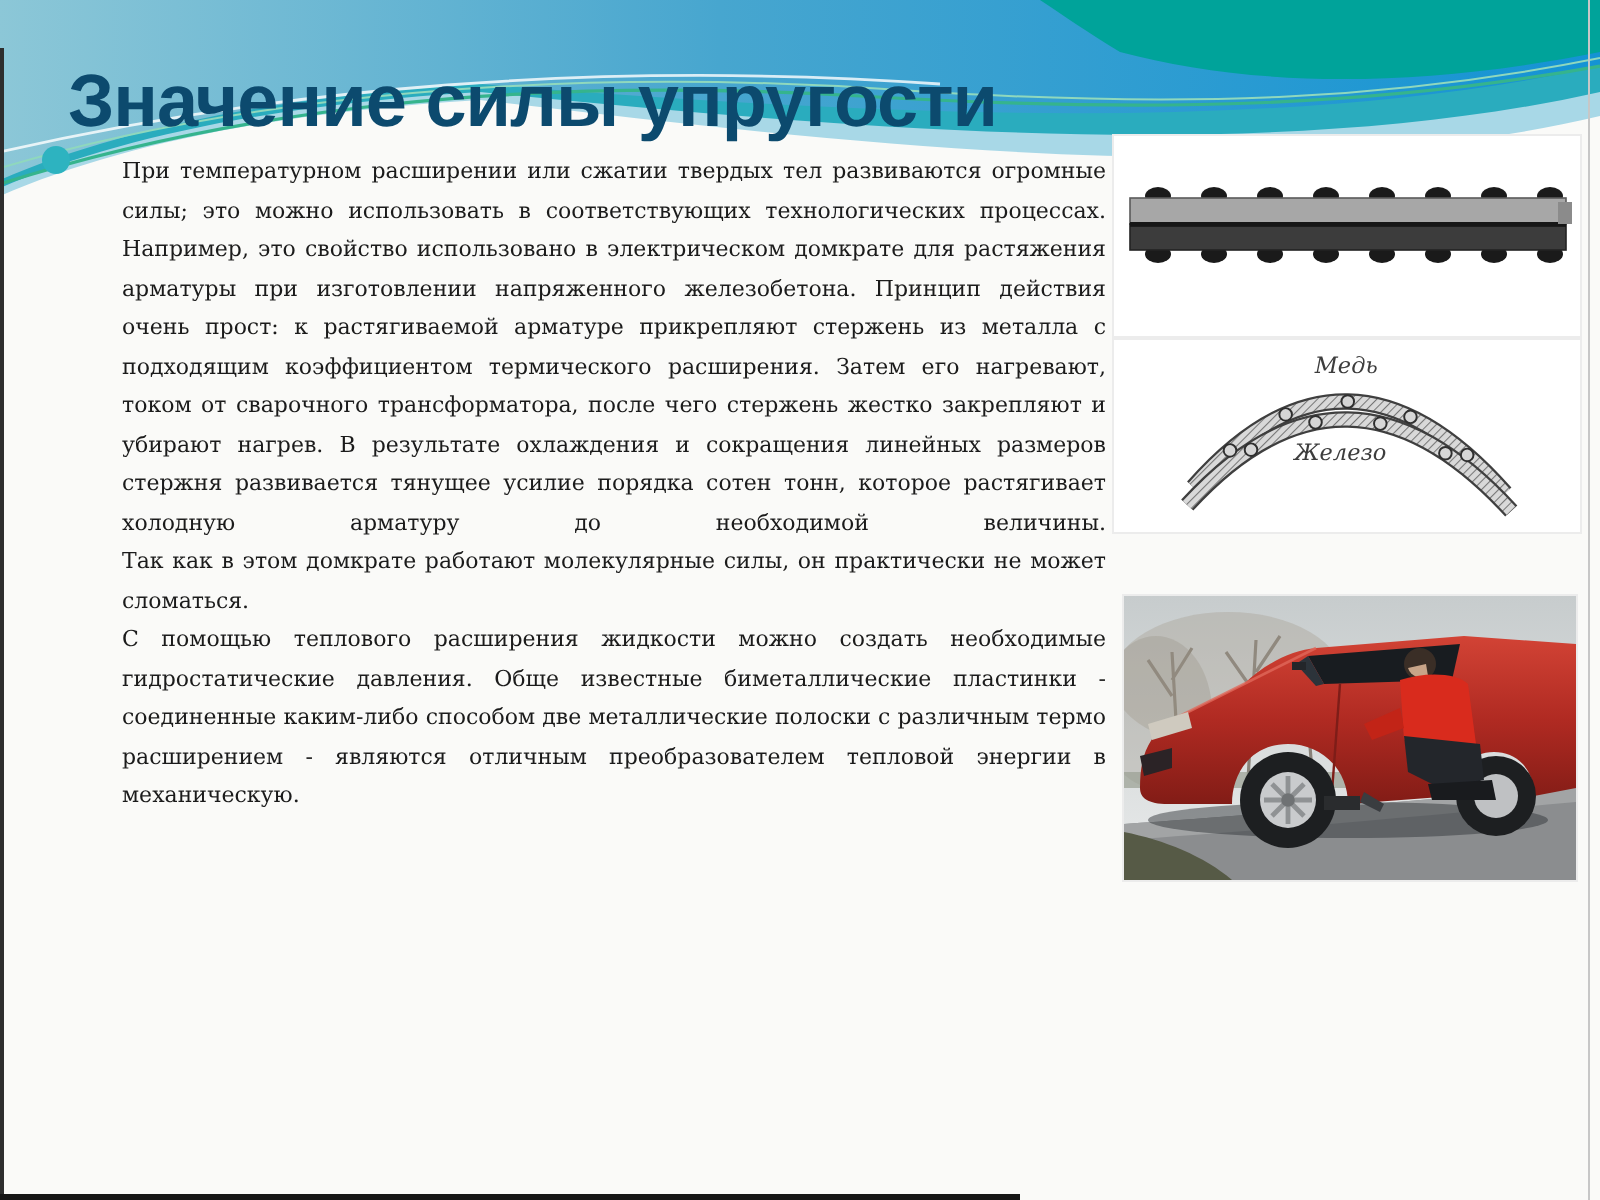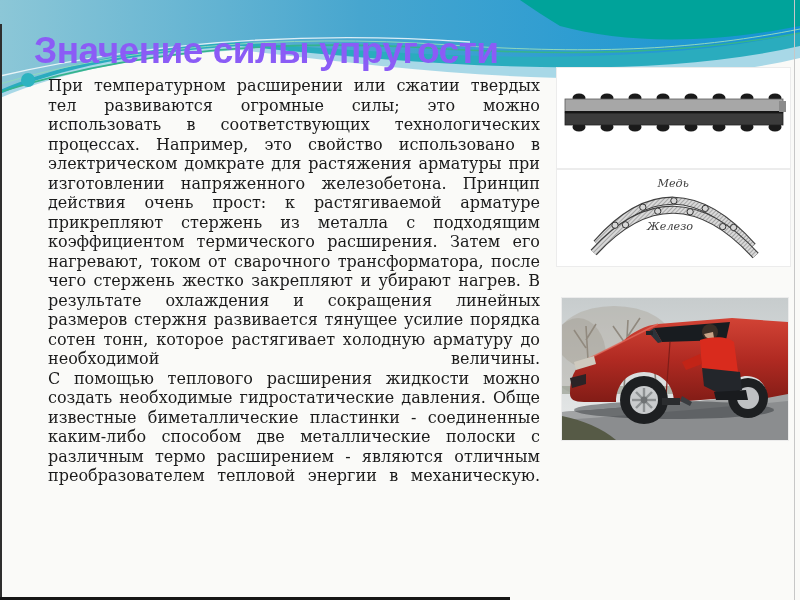--- a/index.html
+++ b/index.html
@@ -15,34 +15,34 @@
   .edge-left{position:absolute;left:0;top:24px;bottom:0;width:2px;background:#2e2e2e;z-index:6;}
   .edge-bottom{position:absolute;left:0;bottom:0;height:3px;width:510px;background:#161616;z-index:6;}
   .edge-right{position:absolute;right:5px;top:0;bottom:0;width:1px;background:#c7c7c7;z-index:6;}
 
   .header-wave{position:absolute;left:0;top:0;width:800px;height:150px;z-index:1;}
 
   .title{
     position:absolute;left:34px;top:30px;z-index:3;
     margin:0;
     font-size:37px;font-weight:700;letter-spacing:-0.5px;
-    color:#8b5cf6;
+    color:#0c4a6e;
     font-family:"Liberation Sans",sans-serif;
     white-space:nowrap;
   }
   .bullet{
     position:absolute;left:21px;top:73px;z-index:3;
     width:14px;height:14px;border-radius:50%;
     background:#2db3c0;
   }
   .body-text{
-    position:absolute;left:48px;top:76px;z-index:3;
+    position:absolute;left:61px;top:76px;z-index:3;
     width:492px;
     font-family:"DejaVu Serif","Liberation Serif",serif;
-    font-size:16px;line-height:19.5px;
+    font-size:11px;line-height:19.5px;
     color:#1b1b1b;
   }
   .body-text p{
     margin:0;
     text-align:justify;
     text-align-last:justify;
   }
   .figure{
     position:absolute;background:#ffffff;z-index:2;
     box-shadow:0 0 0 1px #ececec;
@@ -82,20 +82,21 @@
     <path d="M0,84 C120,48 280,33 450,45 C600,55 700,49 800,29" fill="none" stroke="#8fd8bd" stroke-width="1"></path>
     <path d="M0,76 C140,44 300,30 470,42" fill="none" stroke="#ffffff" stroke-width="1.4" opacity="0.8"></path>
   </svg>
 
   <h1 class="title">Значение силы упругости</h1>
 
   <span class="bullet"></span>
 
   <div class="body-text">
     <p>При температурном расширении или сжатии твердых тел развиваются огромные силы; это можно использовать в соответствующих технологических процессах. Например, это свойство использовано в электрическом домкрате для растяжения арматуры при изготовлении напряженного железобетона. Принцип действия очень прост: к растягиваемой арматуре прикрепляют стержень из металла с подходящим коэффициентом термического расширения. Затем его нагревают, током от сварочного трансформатора, после чего стержень жестко закрепляют и убирают нагрев. В результате охлаждения и сокращения линейных размеров стержня развивается тянущее усилие порядка сотен тонн, которое растягивает холодную арматуру до необходимой величины.</p>
+    <p>Так как в этом домкрате работают молекулярные силы, он практически не может сломаться.</p>
     <p>С помощью теплового расширения жидкости можно создать необходимые гидростатические давления. Обще известные биметаллические пластинки - соединенные каким-либо способом две металлические полоски с различным термо расширением - являются отличным преобразователем тепловой энергии в механическую.</p>
   </div>
 
   <div class="figure fig-rod">
     <svg viewBox="0 0 233 100" aria-hidden="true">
 
       <g fill="#1a1a1a">
         <ellipse cx="22" cy="30" rx="6.5" ry="4.5"></ellipse>
           <ellipse cx="50" cy="30" rx="6.5" ry="4.5"></ellipse>
         <ellipse cx="78" cy="30" rx="6.5" ry="4.5"></ellipse>

